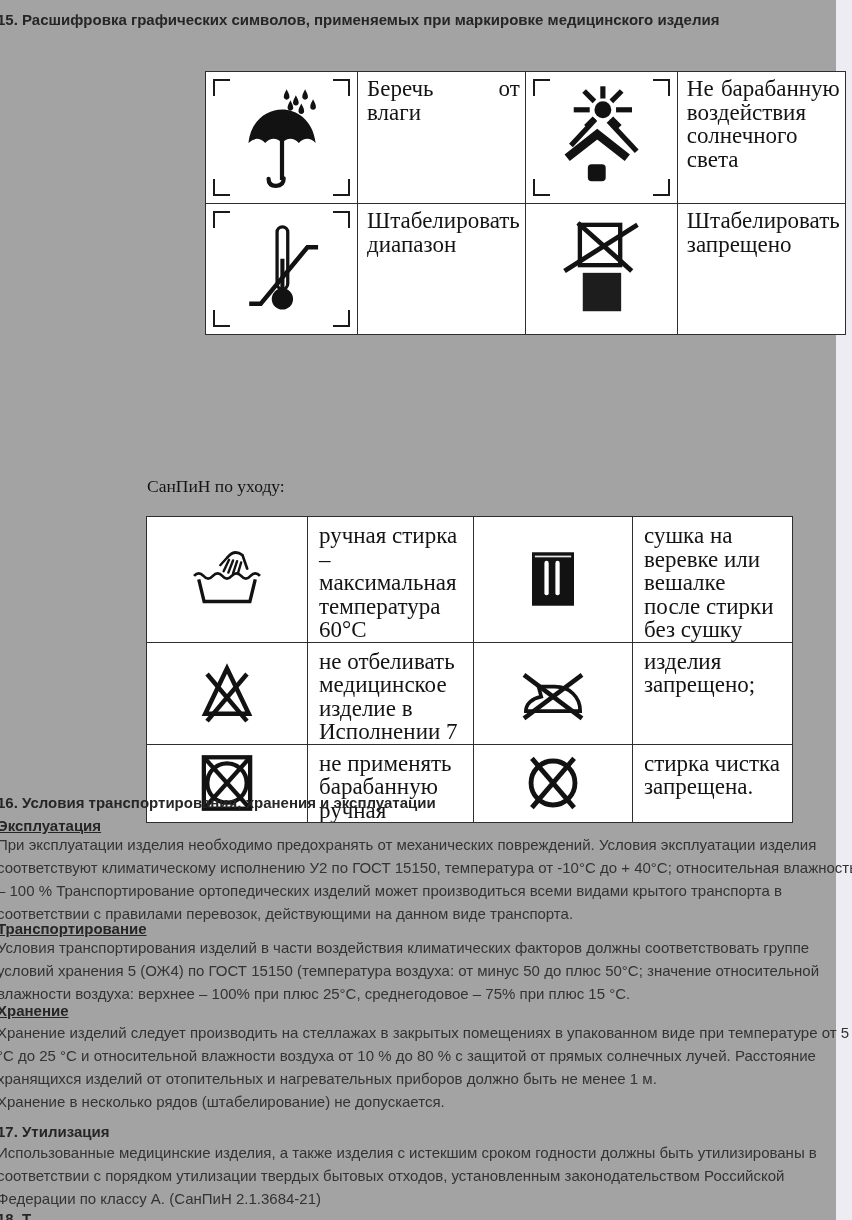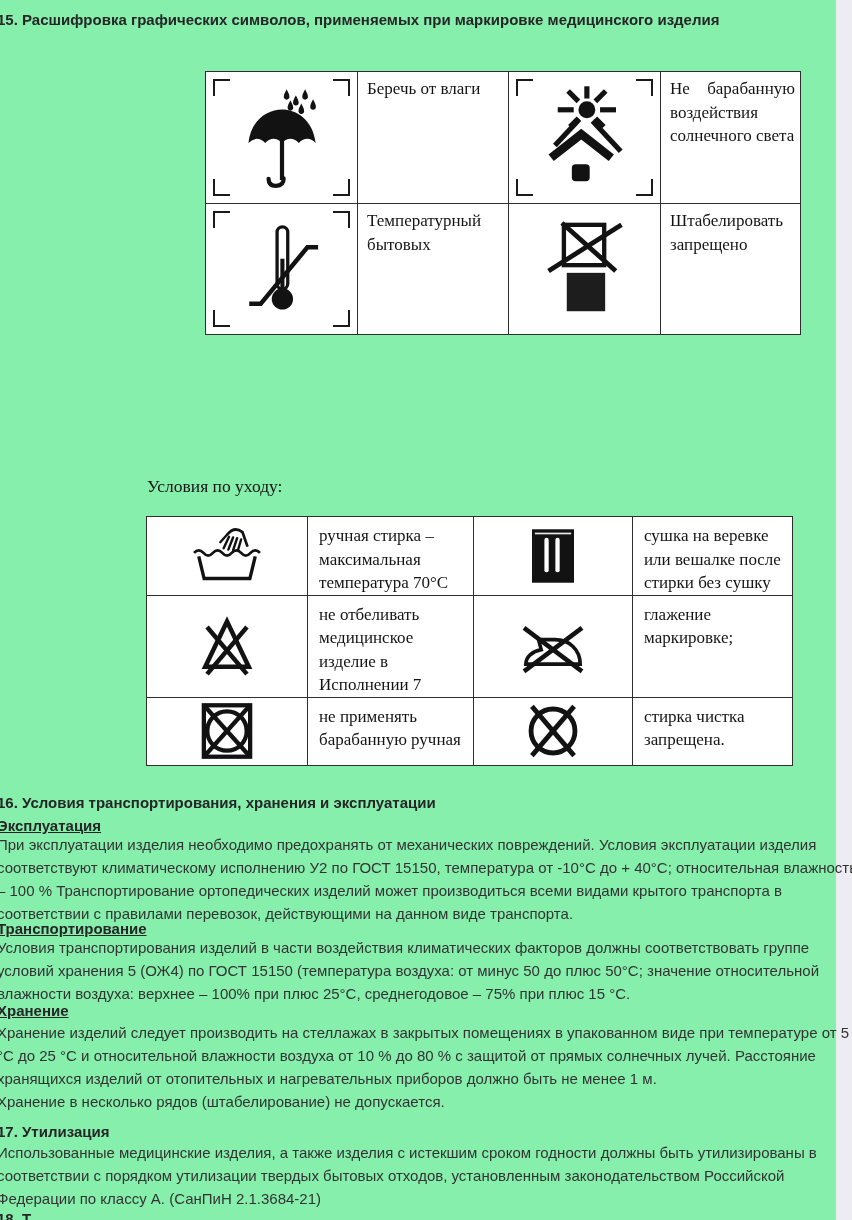--- a/index.html
+++ b/index.html
@@ -1,16 +1,16 @@
 <!DOCTYPE html>
 <html><head>
 <meta charset="utf-8">
 <style>
   html,body{margin:0;padding:0;background:#fcfcfd;}
-  #sheet{position:relative;width:852px;height:1220px;background:#86efac;overflow:hidden;
+  #sheet{position:relative;width:852px;height:1220px;background:#a3a3a3;overflow:hidden;
          font-family:"Liberation Sans",sans-serif;}
   .strip{position:absolute;top:0;right:0;width:16px;height:1220px;background:#ececf2;}
 
   
   .bt{position:absolute;left:-3px;width:866px;font-size:15px;line-height:23px;color:#333;}
   .bh{font-weight:bold;color:#262626;}
   #h15{top:8px;font-size:15px;}
   #h16{top:791px;}
   #sub-usage{top:814px;font-weight:bold;color:#262626;text-decoration:underline;}
   #p-usage{top:833px;}
@@ -19,21 +19,21 @@
   #sub-storage{top:999px;font-weight:bold;color:#262626;text-decoration:underline;}
   #p-storage{top:1021px;}
   #p-storage2{top:1090px;}
   #h17{top:1120px;}
   #p-disposal{top:1141px;}
   #h18{top:1211px;line-height:15px;}
 
   
   table{border-collapse:collapse;position:absolute;table-layout:fixed;background:#fff;}
   td{border:1.6px solid #2e2e2e;overflow:hidden;}
-  .txt-cell{font-family:"Liberation Serif",serif;font-size:17px;line-height:23.5px;color:#141414;
+  .txt-cell{font-family:"Liberation Serif",serif;font-size:23px;line-height:23.5px;color:#141414;
             vertical-align:top;padding:5px 5px 0 9px;text-align:justify;text-align-last:left;}
   .icon-cell{position:relative;text-align:center;vertical-align:middle;padding:0;}
   .icon-cell svg{display:block;margin:0 auto;}
 
   #t1{left:205px;top:71px;}
   #t1 .c1{width:152px}#t1 .c2{width:151px}#t1 .c3{width:152px}#t1 .c4{width:140px}
   #t1 tr:nth-child(1){height:132px}
   #t1 tr:nth-child(2){height:131px}
   #t1 tr:nth-child(3){height:126px}
 
@@ -130,35 +130,35 @@
               <i class="bl"></i>
               <i class="br"></i>
             </span>
           <svg width="82" height="110" viewBox="0 0 100 115">
             <rect x="44" y="6" width="13" height="76" rx="6.5" class="ink" stroke-width="4" fill="#fff"></rect>
             <rect x="48" y="45" width="5" height="38" fill="#121212"></rect>
             <circle cx="50.5" cy="94" r="13" fill="#121212"></circle>
             <path class="ink" d="M10,100 L24,100 L81,31 L94,31" stroke-width="5.5"></path>
           </svg>
         </td>
-        <td class="txt-cell">Температурный бытовых</td>
+        <td class="txt-cell">Штабелировать диапазон</td>
         <td class="icon-cell">
           <svg width="96" height="100" viewBox="0 0 100 104">
             <rect x="28" y="6" width="42" height="42" class="ink" stroke-width="4.5"></rect>
             <line x1="12" y1="54" x2="88" y2="6" class="ink" stroke-width="5"></line>
             <line x1="26" y1="4" x2="82" y2="54" class="ink" stroke-width="5"></line>
             <rect x="31" y="56" width="40" height="40" fill="#1d1d1d"></rect>
           </svg>
         </td>
         <td class="txt-cell">Штабелировать запрещено</td>
       </tr>
     </tbody>
   </table>
 
-  <div id="care-cap">Условия по уходу:</div>
+  <div id="care-cap">СанПиН по уходу:</div>
 
   <table id="t2">
     <colgroup>
         <col class="c1">
         <col class="c2">
         <col class="c3">
         <col class="c4">
       </colgroup>
     <tbody>
       <tr>
@@ -169,21 +169,21 @@
             <path class="ink" d="M56,10 Q66,-2 78,7 L85,27" stroke-width="4" stroke-linecap="round"></path>
             <g class="ink" stroke-width="3.6" stroke-linecap="round">
               <line x1="58" y1="14" x2="50" y2="31"></line>
               <line x1="64" y1="15" x2="57" y2="33"></line>
               <line x1="70" y1="16" x2="64" y2="34"></line>
               <line x1="76" y1="18" x2="71" y2="35"></line>
               <line x1="55" y1="11" x2="45" y2="22"></line>
             </g>
           </svg>
         </td>
-        <td class="txt-cell">ручная стирка – максимальная температура 70°С</td>
+        <td class="txt-cell">ручная стирка – максимальная температура 60°С</td>
         <td class="icon-cell">
           <svg width="42" height="54" viewBox="0 0 44 56">
             <rect x="0" y="0" width="44" height="56" fill="#121212"></rect>
             <rect x="3" y="3.5" width="38" height="1.8" fill="#fff" opacity="0.9"></rect>
             <rect x="13" y="9" width="4.5" height="36" rx="2.2" fill="#fff"></rect>
             <rect x="24.5" y="9" width="4.5" height="36" rx="2.2" fill="#fff"></rect>
           </svg>
         </td>
         <td class="txt-cell">сушка на веревке или вешалке после стирки без сушку</td>
       </tr>
@@ -196,21 +196,21 @@
           </svg>
         </td>
         <td class="txt-cell">не отбеливать медицинское изделие в Исполнении 7</td>
         <td class="icon-cell">
           <svg width="66" height="58" viewBox="0 0 72 64">
             <path class="ink" d="M6,52 L66,52 C66,36 54,25 38,25 L20,25 L23,36 C13,38 6,44 6,52 Z" stroke-width="4"></path>
             <line x1="4" y1="12" x2="68" y2="60" class="ink" stroke-width="5"></line>
             <line x1="68" y1="12" x2="4" y2="60" class="ink" stroke-width="5"></line>
           </svg>
         </td>
-        <td class="txt-cell">глажение маркировке;</td>
+        <td class="txt-cell">изделия запрещено;</td>
       </tr>
       <tr>
         <td class="icon-cell">
           <svg width="56" height="60" viewBox="0 0 64 70">
             <rect x="5" y="5" width="54" height="60" class="ink" stroke-width="5"></rect>
             <circle cx="32" cy="35" r="23" class="ink" stroke-width="5"></circle>
             <line x1="5" y1="5" x2="59" y2="65" class="ink" stroke-width="5"></line>
             <line x1="59" y1="5" x2="5" y2="65" class="ink" stroke-width="5"></line>
           </svg>
         </td>

